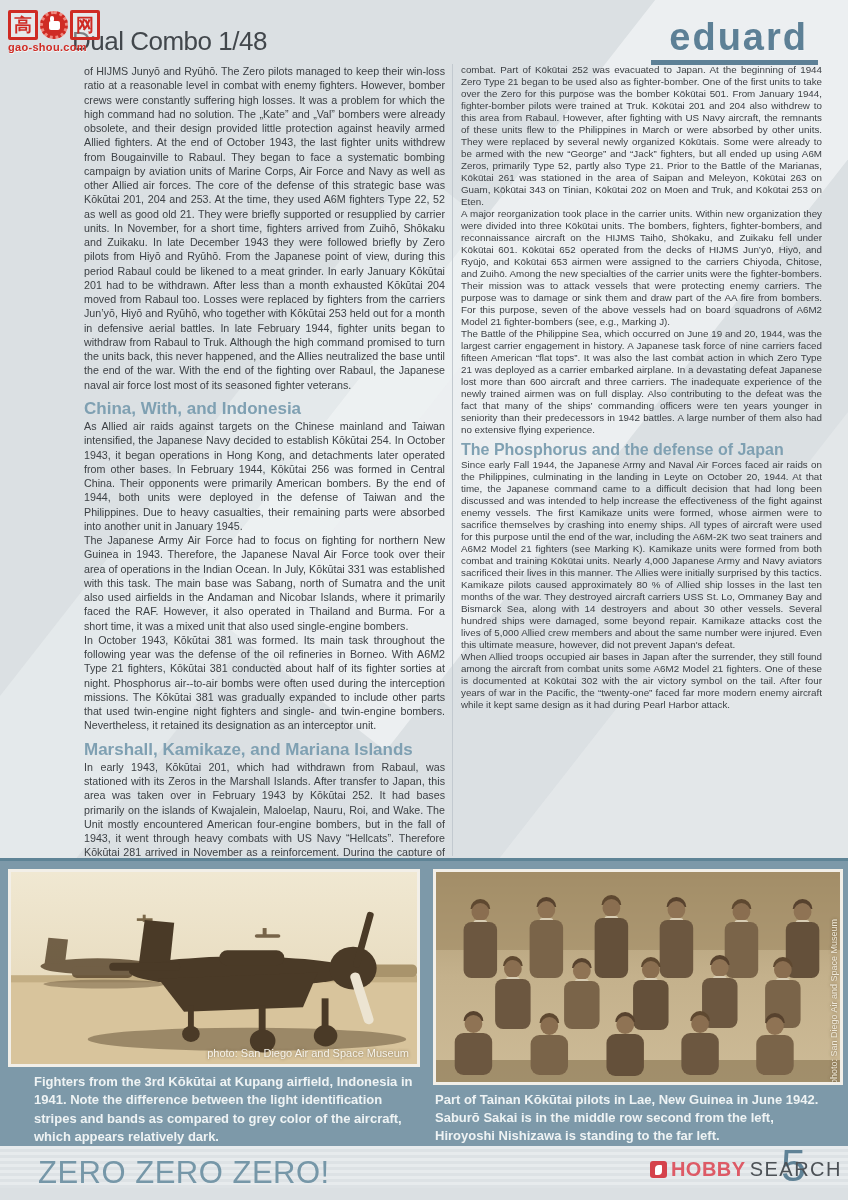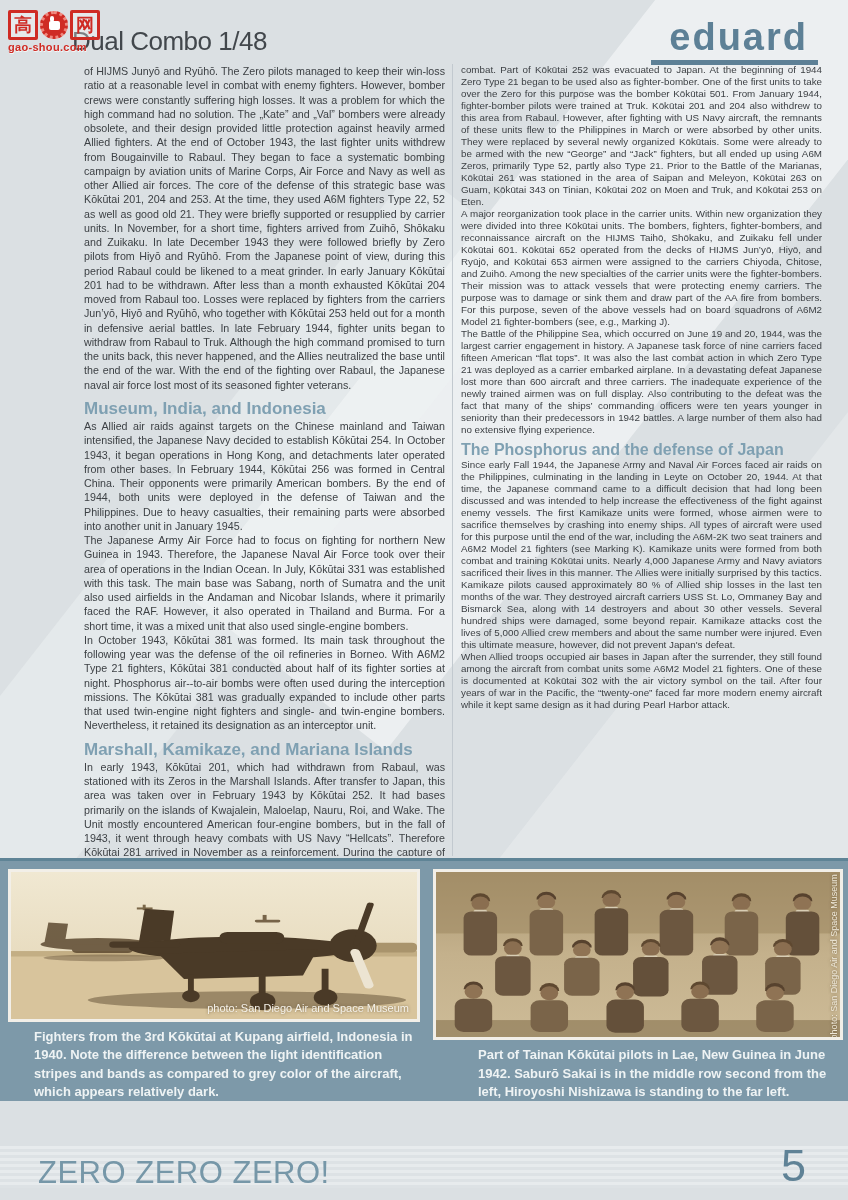--- a/index.html
+++ b/index.html
@@ -38,37 +38,37 @@
   .col{flex:1;text-align:justify;color:#3d4145;}
   .col-left{font-size:10.7px;line-height:14.25px;padding-right:7px;margin-left:48px;}
   .col-right{font-size:9.8px;line-height:12px;padding-left:8px;}
   .col-divider{width:1px;background:#c2c9cf;}
   .col p{margin:0;}
   .col h2{color:#7fa0b2;font-weight:bold;text-align:left;}
   .col-left h2{font-size:17px;margin:10px 0 3px;}
   .col-right h2{font-size:16px;margin:8px 0 3px;}
 
   
-  .photo-band{position:absolute;left:0;right:0;top:858px;height:243px;background:#7d99a9;
+  .photo-band{position:absolute;left:0;right:0;top:858px;height:288px;background:#7d99a9;
     border-top:3px solid #5f8496;box-sizing:border-box;display:flex;gap:13px;padding:8px 5px 0 8px;z-index:2;}
   .photo-cell{display:flex;flex-direction:column;}
   .photo-cell.cell-left{width:412px;flex:none;}
   .photo-cell.cell-right{flex:1;}
   .photo-frame{border:3px solid #f2efe8;position:relative;overflow:hidden;background:#e5dcc4;}
   .cell-left .photo-frame{height:216px;}
   .cell-right .photo-frame{height:210px;}
   .photo-frame svg{display:block;width:100%;height:100%;}
   .photo-credit{position:absolute;right:8px;bottom:5px;color:#f5f2ea;font-size:11px;
     text-shadow:0 0 3px rgba(90,70,40,0.7);}
   .photo-credit-vertical{position:absolute;right:0px;top:0;height:100%;display:flex;align-items:center;
     writing-mode:vertical-rl;transform:rotate(180deg);color:#efe9da;font-size:9px;padding:2px 1px;
     text-shadow:0 0 3px rgba(90,70,40,0.7);}
   .photo-caption{color:#eef3f4;font-weight:bold;font-size:13px;line-height:18.2px;padding-top:6px;}
   .cell-left .photo-caption{padding-left:26px;padding-right:4px;}
-  .cell-right .photo-caption{padding-left:2px;padding-right:14px;margin-left:43px;}
+  .cell-right .photo-caption{padding-left:2px;padding-right:14px;}
 
   
   .footer{position:absolute;left:0;right:0;top:1146px;height:42px;
     background:repeating-linear-gradient(180deg,#e7ebed 0 3px,#dde2e5 3px 6px);z-index:2;}
   .series-title{position:absolute;left:38px;top:9px;font-size:31px;color:#7697a8;letter-spacing:0.5px;}
   .page-number{position:absolute;right:42px;top:-6px;font-size:45px;color:#5f8296;}
   .hs-logo{position:absolute;right:6px;bottom:7px;display:flex;align-items:center;gap:4px;}
   .hs-icon{width:17px;height:17px;background:#d5424b;border-radius:3px;display:flex;align-items:center;justify-content:center;}
   .hs-flame{width:7px;height:10px;background:#fff;border-radius:4px 1px 4px 1px;}
   .hs-hobby{color:#dd5a66;font-weight:bold;font-size:20px;letter-spacing:0.5px;}
@@ -92,21 +92,21 @@
     </div>
     <div class="wm-domain">gao-shou.com</div>
   </div>
 
   <div class="page-title">Dual Combo 1/48</div>
   <div class="brand-logo">eduard</div>
 
   <div class="columns">
     <div class="col col-left">
         <p>of HIJMS Junyō and Ryūhō. The Zero pilots managed to keep their win-loss ratio at a reasonable level in combat with enemy fighters. However, bomber crews were constantly suffering high losses. It was a problem for which the high command had no solution. The „Kate” and „Val” bombers were already obsolete, and their design provided little protection against heavily armed Allied fighters. At the end of October 1943, the last fighter units withdrew from Bougainville to Rabaul. They began to face a systematic bombing campaign by aviation units of Marine Corps, Air Force and Navy as well as other Allied air forces. The core of the defense of this strategic base was Kōkūtai 201, 204 and 253. At the time, they used A6M fighters Type 22, 52 as well as good old 21. They were briefly supported or resupplied by carrier units. In November, for a short time, fighters arrived from Zuihō, Shōkaku and Zuikaku. In late December 1943 they were followed briefly by Zero pilots from Hiyō and Ryūhō. From the Japanese point of view, during this period Rabaul could be likened to a meat grinder. In early January Kōkūtai 201 had to be withdrawn. After less than a month exhausted Kōkūtai 204 moved from Rabaul too. Losses were replaced by fighters from the carriers Jun’yō, Hiyō and Ryūhō, who together with Kōkūtai 253 held out for a month in defensive aerial battles. In late February 1944, fighter units began to withdraw from Rabaul to Truk. Although the high command promised to turn the units back, this never happened, and the Allies neutralized the base until the end of the war. With the end of the fighting over Rabaul, the Japanese naval air force lost most of its seasoned fighter veterans.</p>
-        <h2>Museum, India, and Indonesia</h2>
+        <h2>China, With, and Indonesia</h2>
         <p>As Allied air raids against targets on the Chinese mainland and Taiwan intensified, the Japanese Navy decided to establish Kōkūtai 254. In October 1943, it began operations in Hong Kong, and detachments later operated from other bases. In February 1944, Kōkūtai 256 was formed in Central China. Their opponents were primarily American bombers. By the end of 1944, both units were deployed in the defense of Taiwan and the Philippines. Due to heavy casualties, their remaining parts were absorbed into another unit in January 1945.</p>
         <p>The Japanese Army Air Force had to focus on fighting for northern New Guinea in 1943. Therefore, the Japanese Naval Air Force took over their area of operations in the Indian Ocean. In July, Kōkūtai 331 was established with this task. The main base was Sabang, north of Sumatra and the unit also used airfields in the Andaman and Nicobar Islands, where it primarily faced the RAF. However, it also operated in Thailand and Burma. For a short time, it was a mixed unit that also used single-engine bombers.</p>
         <p>In October 1943, Kōkūtai 381 was formed. Its main task throughout the following year was the defense of the oil refineries in Borneo. With A6M2 Type 21 fighters, Kōkūtai 381 conducted about half of its fighter sorties at night. Phosphorus air--to-air bombs were often used during the interception missions. The Kōkūtai 381 was gradually expanded to include other parts that used twin-engine night fighters and single- and twin-engine bombers. Nevertheless, it retained its designation as an interceptor unit.</p>
         <h2>Marshall, Kamikaze, and Mariana Islands</h2>
         <p>In early 1943, Kōkūtai 201, which had withdrawn from Rabaul, was stationed with its Zeros in the Marshall Islands. After transfer to Japan, this area was taken over in February 1943 by Kōkūtai 252. It had bases primarily on the islands of Kwajalein, Maloelap, Nauru, Roi, and Wake. The Unit mostly encountered American four-engine bombers, but in the fall of 1943, it went through heavy combats with US Navy “Hellcats”. Therefore Kōkūtai 281 arrived in November as a reinforcement. During the capture of the Marshall Islands in February 1944, Kōkūtai 281 was completely destroyed, and its last pilots were killed in ground</p>
       </div>
     <div class="col-divider"></div>
     <div class="col col-right">
         <p>combat. Part of Kōkūtai 252 was evacuated to Japan. At the beginning of 1944 Zero Type 21 began to be used also as fighter-bomber. One of the first units to take over the Zero for this purpose was the bomber Kōkūtai 501. From January 1944, fighter-bomber pilots were trained at Truk. Kōkūtai 201 and 204 also withdrew to this area from Rabaul. However, after fighting with US Navy aircraft, the remnants of these units flew to the Philippines in March or were absorbed by other units. They were replaced by several newly organized Kōkūtais. Some were already to be armed with the new “George” and “Jack” fighters, but all ended up using A6M Zeros, primarily Type 52, partly also Type 21. Prior to the Battle of the Marianas, Kōkūtai 261 was stationed in the area of Saipan and Meleyon, Kōkūtai 263 on Guam, Kōkūtai 343 on Tinian, Kōkūtai 202 on Moen and Truk, and Kōkūtai 253 on Eten.</p>
         <p>A major reorganization took place in the carrier units. Within new organization they were divided into three Kōkūtai units. The bombers, fighters, fighter-bombers, and reconnaissance aircraft on the HIJMS Taihō, Shōkaku, and Zuikaku fell under Kōkūtai 601. Kōkūtai 652 operated from the decks of HIJMS Jun’yō, Hiyō, and Ryūjō, and Kōkūtai 653 airmen were assigned to the carriers Chiyoda, Chitose, and Zuihō. Among the new specialties of the carrier units were the fighter-bombers. Their mission was to attack vessels that were protecting enemy carriers. The purpose was to damage or sink them and draw part of the AA fire from bombers. For this purpose, seven of the above vessels had on board squadrons of A6M2 Model 21 fighter-bombers (see, e.g., Marking J).</p>
@@ -158,21 +158,21 @@
               <circle cx="256" cy="190" r="13"></circle>
             <rect x="316" y="142" width="7" height="40"></rect>
               <circle cx="320" cy="184" r="12"></circle>
             <rect x="180" y="150" width="6" height="30"></rect>
               <circle cx="183" cy="182" r="9"></circle>
           </g>
           <rect x="352" y="112" width="10" height="60" rx="5" transform="rotate(-16 357 142)" fill="#ece4d2"></rect>
         </svg>
         <div class="photo-credit">photo: San Diego Air and Space Museum</div>
       </div>
-      <div class="photo-caption">Fighters from the 3rd Kōkūtai at Kupang airfield, Indonesia in 1940. Note the difference between the light identification stripes and bands as compared to grey color of the aircraft, which appears relatively dark.</div>
+      <div class="photo-caption">Fighters from the 3rd Kōkūtai at Kupang airfield, Indonesia in 1941. Note the difference between the light identification stripes and bands as compared to grey color of the aircraft, which appears relatively dark.</div>
     </div>
 
     <div class="photo-cell cell-right">
       <div class="photo-frame">
         <svg viewBox="0 0 410 210" preserveAspectRatio="none">
           <defs>
             <linearGradient id="ph2" x1="0" y1="0" x2="0" y2="1">
               <stop offset="0" stop-color="#ab9771"></stop>
                 <stop offset="0.5" stop-color="#c4b18c"></stop>
                 <stop offset="1" stop-color="#cdbb97"></stop>
@@ -284,14 +284,21 @@
         </svg>
         <div class="photo-credit-vertical">photo: San Diego Air and Space Museum</div>
       </div>
       <div class="photo-caption">Part of Tainan Kōkūtai pilots in Lae, New Guinea in June 1942. Saburō Sakai is in the middle row second from the left, Hiroyoshi Nishizawa is standing to the far left.</div>
     </div>
   </div>
 
   <div class="footer">
     <div class="series-title">ZERO ZERO ZERO!</div>
     <div class="page-number">5</div>
+    <div class="hs-logo">
+      <span class="hs-icon">
+          <span class="hs-flame"></span>
+        </span>
+      <span class="hs-hobby">HOBBY</span>
+      <span class="hs-search">SEARCH</span>
+    </div>
   </div>
 </div>
 
 </body></html>

